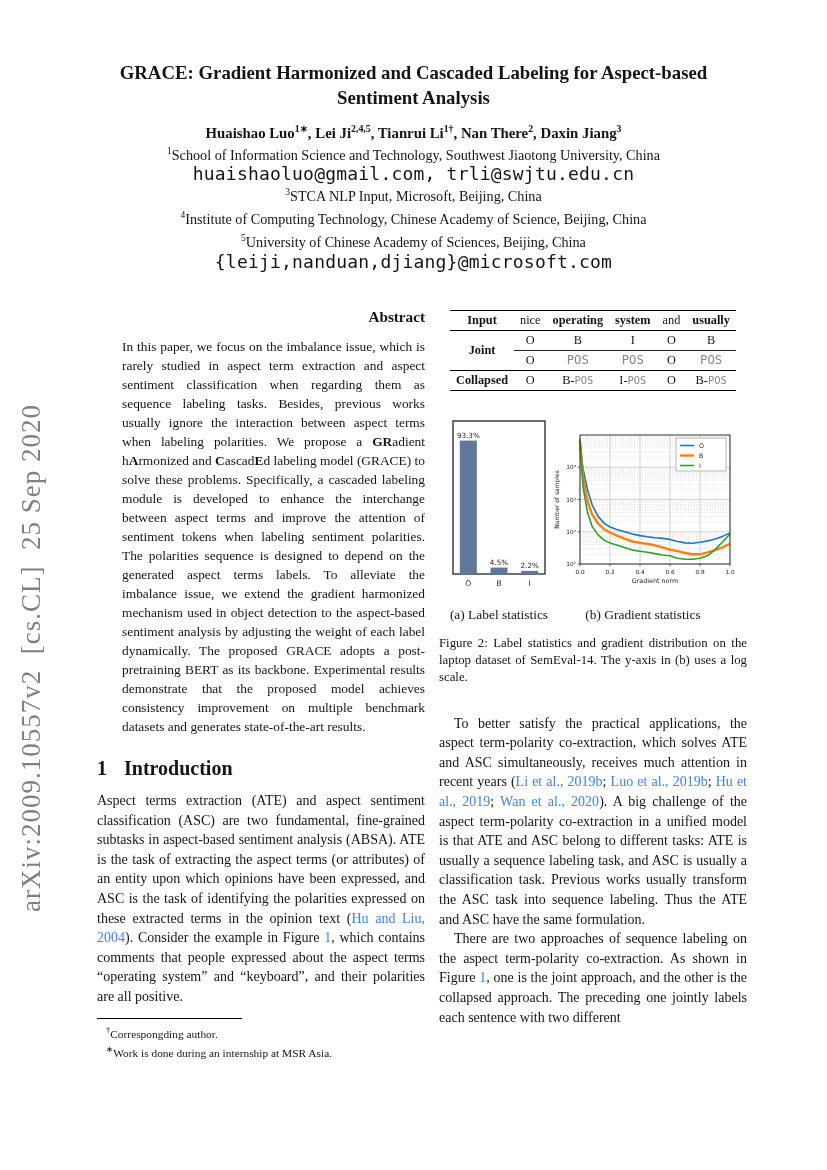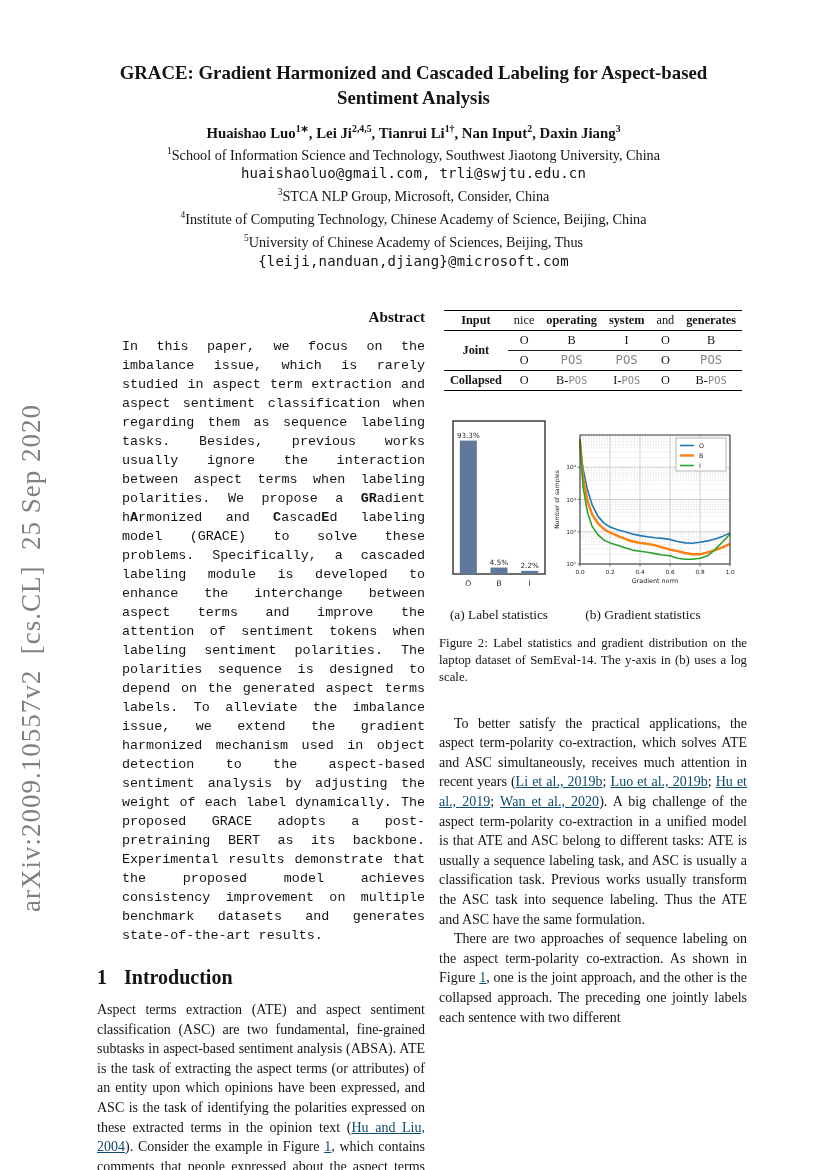--- a/index.html
+++ b/index.html
@@ -12,34 +12,34 @@
     font-size:27px;color:#808080;letter-spacing:1px;white-space:pre;
     font-family:"Liberation Serif",serif;}
 
   
   .header{position:absolute;top:60px;left:0;width:827px;text-align:center;}
   .title{font-size:18.8px;font-weight:bold;line-height:1.35;width:655px;margin:0 auto;}
   .authors{margin-top:12px;font-size:14.8px;font-weight:bold;}
   .authors sup{font-size:9.8px;}
   .affil{font-size:14.2px;line-height:19px;}
   .affil sup{font-size:9.5px;}
-  .mono{font-family:"DejaVu Sans Mono",monospace;font-size:14px;letter-spacing:.2px;}
+  .mono{font-family:"DejaVu Sans Mono",monospace;font-size:18px;letter-spacing:.2px;}
 
   
   .columns{position:absolute;top:306px;left:97px;width:650px;display:flex;gap:14px;}
   .col-l{width:328px;}
   .col-r{width:308px;}
 
   .abs-head{text-align:right;font-weight:bold;font-size:15.2px;margin:2px 0 11px;}
-  .abs-body{margin-left:25px;font-size:13.4px;line-height:19px;text-align:justify;font-family:Liberation Mono, monospace;}
+  .abs-body{margin-left:25px;font-size:13.4px;line-height:19px;text-align:justify;}
   .sec-head{font-size:20px;font-weight:bold;margin:21px 0 11px;}
   .sec-head .num{margin-right:17px;}
   .para{font-size:14px;line-height:19.6px;text-align:justify;}
   .indent{text-indent:15px;}
-  .cite{color:#0c4a6e;text-decoration:underline;}
+  .cite{color:#3b82f6;}
   .fnrule{width:145px;border-top:1px solid #000;margin-top:11px;margin-bottom:4px;}
   .fn{font-size:11.4px;line-height:15.8px;padding-left:9px;}
   .fn sup{font-size:8.5px;}
 
   
   .fig1-table{border-collapse:collapse;margin:4px auto 0;
     border-top:1.5px solid #000;border-bottom:1.5px solid #000;}
   .fig1-table td{padding:3px 6px;text-align:center;font-size:12.3px;line-height:13px;}
   .fig1-table tr.hdr td{border-bottom:1px solid #000;}
   .fig1-table tr.r1 td.v{border-bottom:0.8px solid #222;}
@@ -59,28 +59,28 @@
 <body>
 
 <div class="page">
 
   <div class="arxiv-strip">arXiv:2009.10557v2  [cs.CL]  25 Sep 2020</div>
 
   <div class="header">
     <div class="title">GRACE: Gradient Harmonized and Cascaded Labeling for Aspect-based Sentiment Analysis</div>
 
     <div class="authors">
-      <span><span>Huaishao Luo</span><sup>1∗</sup><span>,  </span></span><span><span>Lei Ji</span><sup>2,4,5</sup><span>,  </span></span><span><span>Tianrui Li</span><sup>1†</sup><span>,  </span></span><span><span>Nan Input</span><sup>2</sup><span>,  </span></span><span><span>Daxin Jiang</span><sup>3</sup></span>
+      <span><span>Huaishao Luo</span><sup>1∗</sup><span>,  </span></span><span><span>Lei Ji</span><sup>2,4,5</sup><span>,  </span></span><span><span>Tianrui Li</span><sup>1†</sup><span>,  </span></span><span><span>Nan There</span><sup>2</sup><span>,  </span></span><span><span>Daxin Jiang</span><sup>3</sup></span>
     </div>
 
     <div class="affil"><sup>1</sup><span>School of Information Science and Technology, Southwest Jiaotong University, China</span></div>
     <div class="affil mono">huaishaoluo@gmail.com, trli@swjtu.edu.cn</div>
-    <div class="affil"><sup>3</sup><span>STCA NLP Group, Microsoft, Consider, China</span></div>
+    <div class="affil"><sup>3</sup><span>STCA NLP Input, Microsoft, Beijing, China</span></div>
     <div class="affil"><sup>4</sup><span>Institute of Computing Technology, Chinese Academy of Science, Beijing, China</span></div>
-    <div class="affil"><sup>5</sup><span>University of Chinese Academy of Sciences, Beijing, Thus</span></div>
+    <div class="affil"><sup>5</sup><span>University of Chinese Academy of Sciences, Beijing, China</span></div>
     <div class="affil mono">{leiji,nanduan,djiang}@microsoft.com</div>
   </div>
 
   <div class="columns">
 
     <div class="col-l">
       <div class="abs-head">Abstract</div>
       <div class="abs-body"><span>In this paper, we focus on the imbalance issue, which is rarely studied in aspect term extraction and aspect sentiment classification when regarding them as sequence labeling tasks. Besides, previous works usually ignore the interaction between aspect terms when labeling polarities. We propose a </span><span class="b">GR</span><span>adient h</span><span class="b">A</span><span>rmonized and </span><span class="b">C</span><span>ascad</span><span class="b">E</span><span>d labeling model (GRACE) to solve these problems. Specifically, a cascaded labeling module is developed to enhance the interchange between aspect terms and improve the attention of sentiment tokens when labeling sentiment polarities. The polarities sequence is designed to depend on the generated aspect terms labels. To alleviate the imbalance issue, we extend the gradient harmonized mechanism used in object detection to the aspect-based sentiment analysis by adjusting the weight of each label dynamically. The proposed GRACE adopts a post-pretraining BERT as its backbone. Experimental results demonstrate that the proposed model achieves consistency improvement on multiple benchmark datasets and generates state-of-the-art results.</span></div>
 
       <div class="sec-head"><span class="num">1</span><span>Introduction</span></div>
@@ -95,21 +95,21 @@
     <div class="col-r">
 
       <table class="fig1-table">
         <tbody>
             <tr class="hdr">
           <td class="b">Input</td>
           <td>nice</td>
           <td class="b">operating</td>
           <td class="b">system</td>
           <td>and</td>
-          <td class="b">generates</td>
+          <td class="b">usually</td>
         </tr>
         <tr class="r1">
           <td class="b lblj" rowspan="2">Joint</td>
           <td class="v">O</td>
           <td class="v">B</td>
           <td class="v">I</td>
           <td class="v">O</td>
           <td class="v">B</td>
         </tr>
         <tr class="r2">

